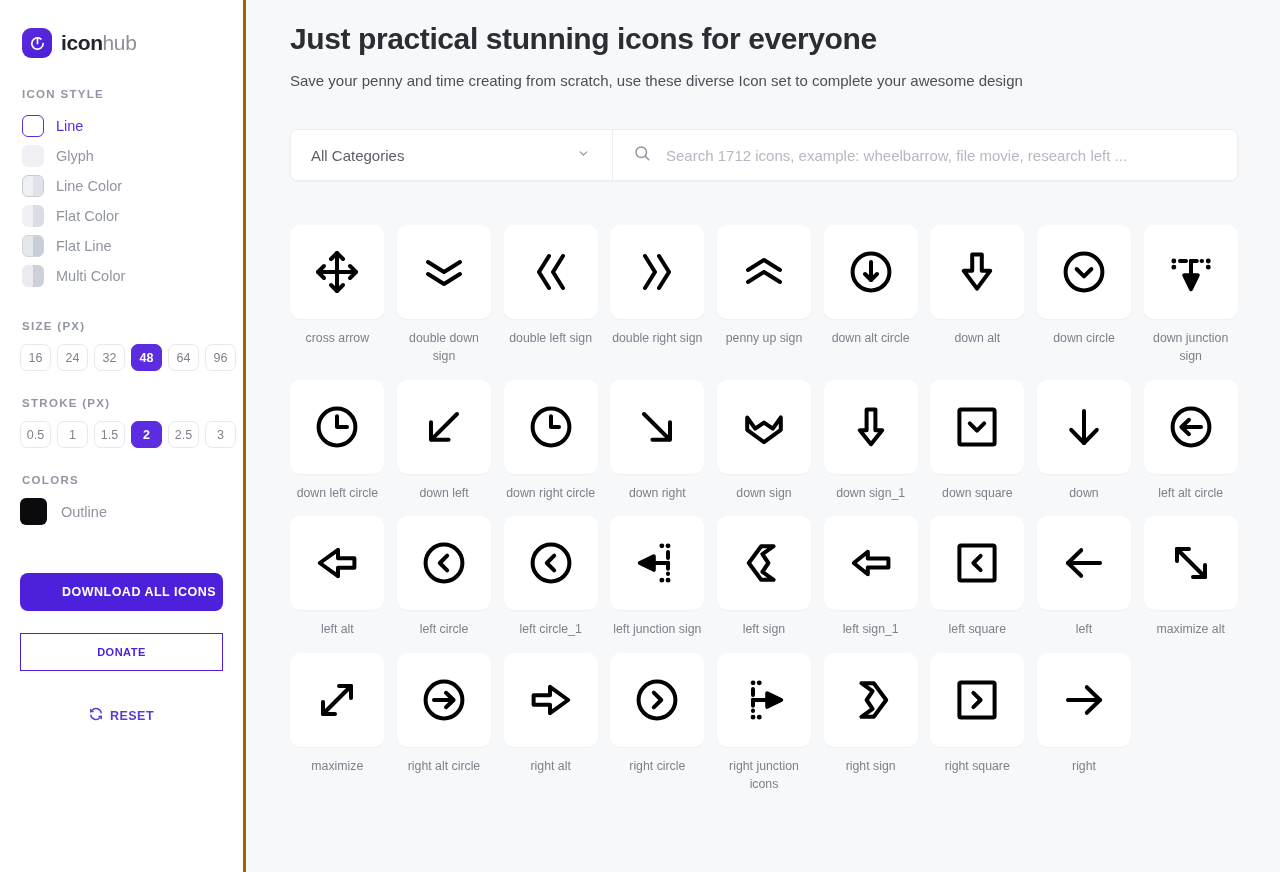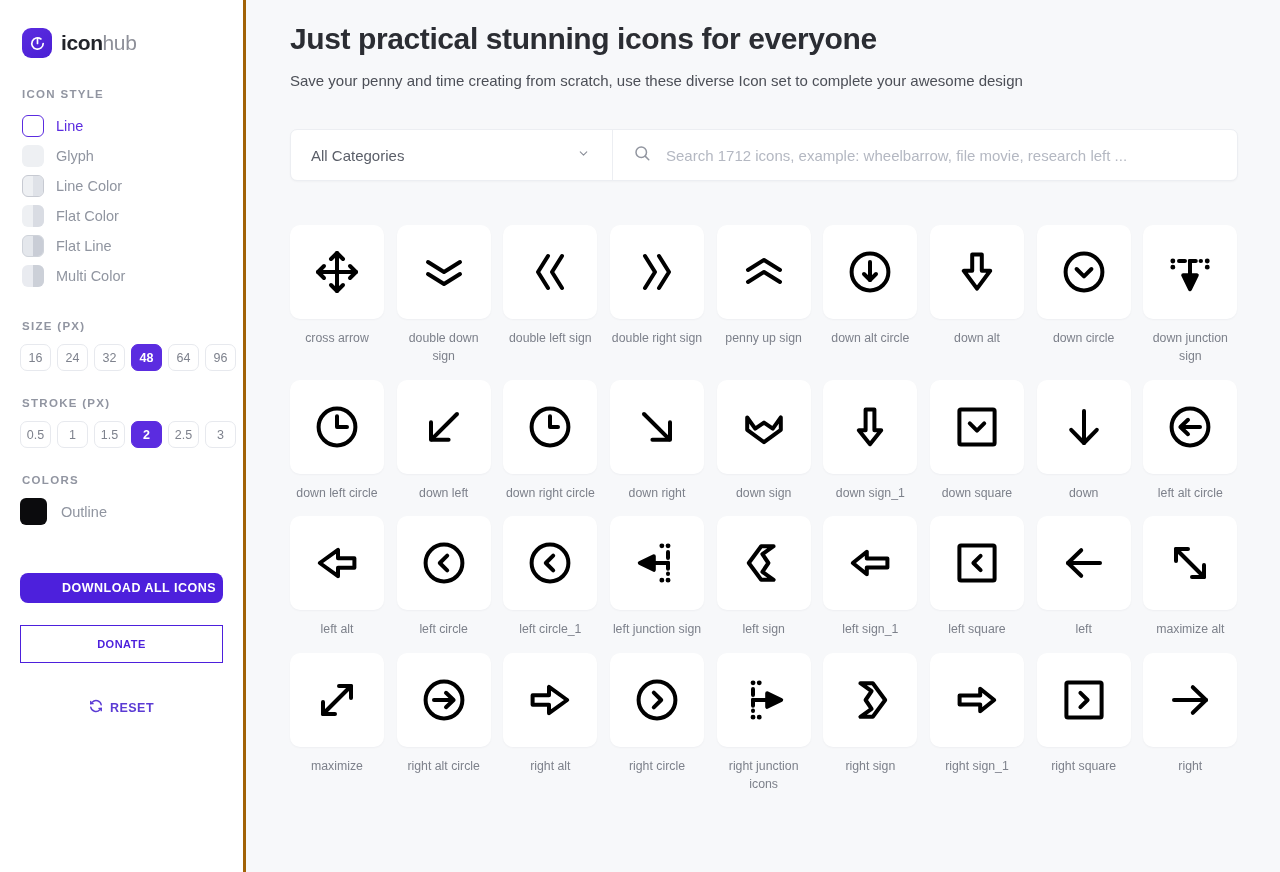--- a/index.html
+++ b/index.html
@@ -61,21 +61,21 @@
     display: flex; align-items: center; justify-content: center;
   }
   .chip.active { background: #5b2ce0; border-color: #5b2ce0; color: #fff; font-weight: bold; }
 
   .color-row { display: flex; align-items: center; gap: 14px; margin-left: 4px; }
   .color-swatch { width: 27px; height: 27px; border-radius: 6px; background: #0b0b0d; cursor: pointer; }
   .color-name { font-size: 14.5px; color: #9095a0; }
 
   .btn-wrap { margin: 48px 0 0 0; display: flex; flex-direction: column; gap: 14px; padding: 0 4px; }
   .btn-primary {
-    height: 30px; border-radius: 8px; background: #4d20dc; color: #fff;
+    height: 38px; border-radius: 8px; background: #4d20dc; color: #fff;
     font-size: 12.5px; font-weight: bold; letter-spacing: 0.5px;
     display: flex; align-items: center; justify-content: center; cursor: pointer; border: none; padding-left: 35px;
   }
   .btn-outline {
     height: 38px; border-radius: 0; background: #fff; color: #4d20dc;
     border: 1.4px solid #4d20dc;
     font-size: 11px; font-weight: bold; letter-spacing: 0.5px;
     display: flex; align-items: center; justify-content: center; cursor: pointer; margin-top: 8px;
   }
   .btn-reset {
@@ -99,21 +99,21 @@
   }
   .cat-label { font-size: 15px; color: #5a5e68; }
   .search-field { flex: 1; display: flex; align-items: center; gap: 15px; padding: 0 20px; cursor: text; }
   .search-input {
     border: none; outline: none; flex: 1; font-size: 15px; color: #2b2d33;
     font-family: "Liberation Sans", sans-serif; background: transparent;
   }
   .search-input::placeholder { color: #b4b8c2; }
 
   .grid { margin-top: 44px; display: grid; grid-template-columns: repeat(9, 1fr); gap: 14px 12px; }
-  .cell { display: flex; flex-direction: column; }
+  .cell { display: flex; flex-direction: column; align-items: center; }
   .card {
     width: 94px; height: 94px; background: #fff; border-radius: 10px;
     display: flex; align-items: center; justify-content: center; cursor: pointer;
     box-shadow: 0 1px 2px rgba(20,24,40,0.04);
   }
   .cap {
     margin-top: 11px; font-size: 12.3px; color: #7d818b; text-align: center;
     line-height: 1.45; max-width: 94px;
   }
   svg.ic { display: block; }
@@ -563,28 +563,20 @@
 
       <div class="cell">
         <div class="card">
           <svg class="ic" width="48" height="48" viewBox="0 0 24 24" fill="none" stroke="#000" stroke-width="2" stroke-linecap="round" stroke-linejoin="round">
             <path d="M7.2 3.6l5.6 4-3 4.4 3 4.4-5.6 4h6.2L19.6 12 13.4 3.6z"></path>
           </svg>
         </div>
         <div class="cap">right sign</div>
       </div>
 
-      <div class="cell">
-        <div class="card">
-          <svg class="ic" width="48" height="48" viewBox="0 0 24 24" fill="none" stroke="#000" stroke-width="2" stroke-linejoin="round">
-            <path d="M3.3 9.8v4.4h10.3v3.4l7-5.6-7-5.6v3.4H3.3z"></path>
-          </svg>
-        </div>
-        <div class="cap">right sign_1</div>
-      </div>
 
       <div class="cell">
         <div class="card">
           <svg class="ic" width="48" height="48" viewBox="0 0 24 24" fill="none" stroke="#000" stroke-width="2" stroke-linecap="round" stroke-linejoin="round">
             <rect x="3.2" y="3.2" width="17.6" height="17.6" rx="0.8"></rect>
               <path d="M10.2 8.4L13.8 12l-3.6 3.6"></path>
           </svg>
         </div>
         <div class="cap">right square</div>
       </div>

